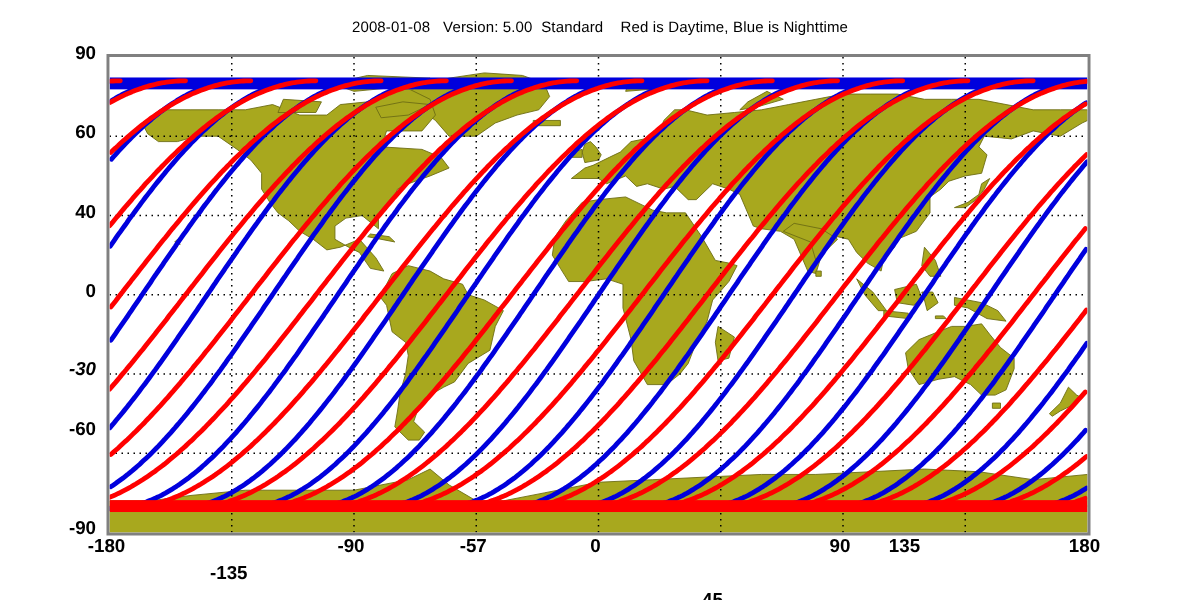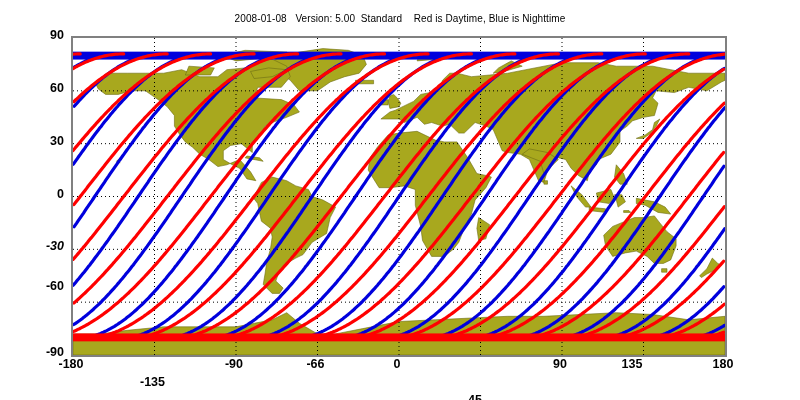--- a/index.html
+++ b/index.html
@@ -153,29 +153,29 @@
           </g>
       </g>
     </svg>
   </div>
 
   <div id="yticks">
       <div class="ytick" style="top: 345px;">-90</div>
       <div class="ytick" style="top: 279px;">-60</div>
       <div class="ytick" style="top: 239.333px; font-style: italic;">-30</div>
       <div class="ytick" style="top: 186.5px;">0</div>
-      <div class="ytick" style="top: 133.667px;">30</div>
+      <div class="ytick" style="top: 133.667px;">40</div>
       <div class="ytick" style="top: 80.8333px;">60</div>
       <div class="ytick" style="top: 28px;">90</div>
     </div>
   <div id="xticks">
       <div class="xtick" style="left: 71px; top: 357px;">-180</div>
       <div class="xtick" style="left: 152.5px; top: 357px; margin-top: 18px;">-135</div>
       <div class="xtick" style="left: 234px; top: 357px;">-90</div>
-      <div class="xtick" style="left: 315.5px; top: 357px;">-66</div>
+      <div class="xtick" style="left: 315.5px; top: 357px;">-57</div>
       <div class="xtick" style="left: 397px; top: 357px;">0</div>
       <div class="xtick" style="left: 475px; top: 357px; margin-top: 36px;">45</div>
       <div class="xtick" style="left: 560px; top: 357px;">90</div>
-      <div class="xtick" style="left: 632px; top: 357px;">135</div>
+      <div class="xtick" style="left: 603px; top: 357px;">135</div>
       <div class="xtick" style="left: 723px; top: 357px; text-align: center;">180</div>
     </div>
 
 </div>
 
 </body></html>

